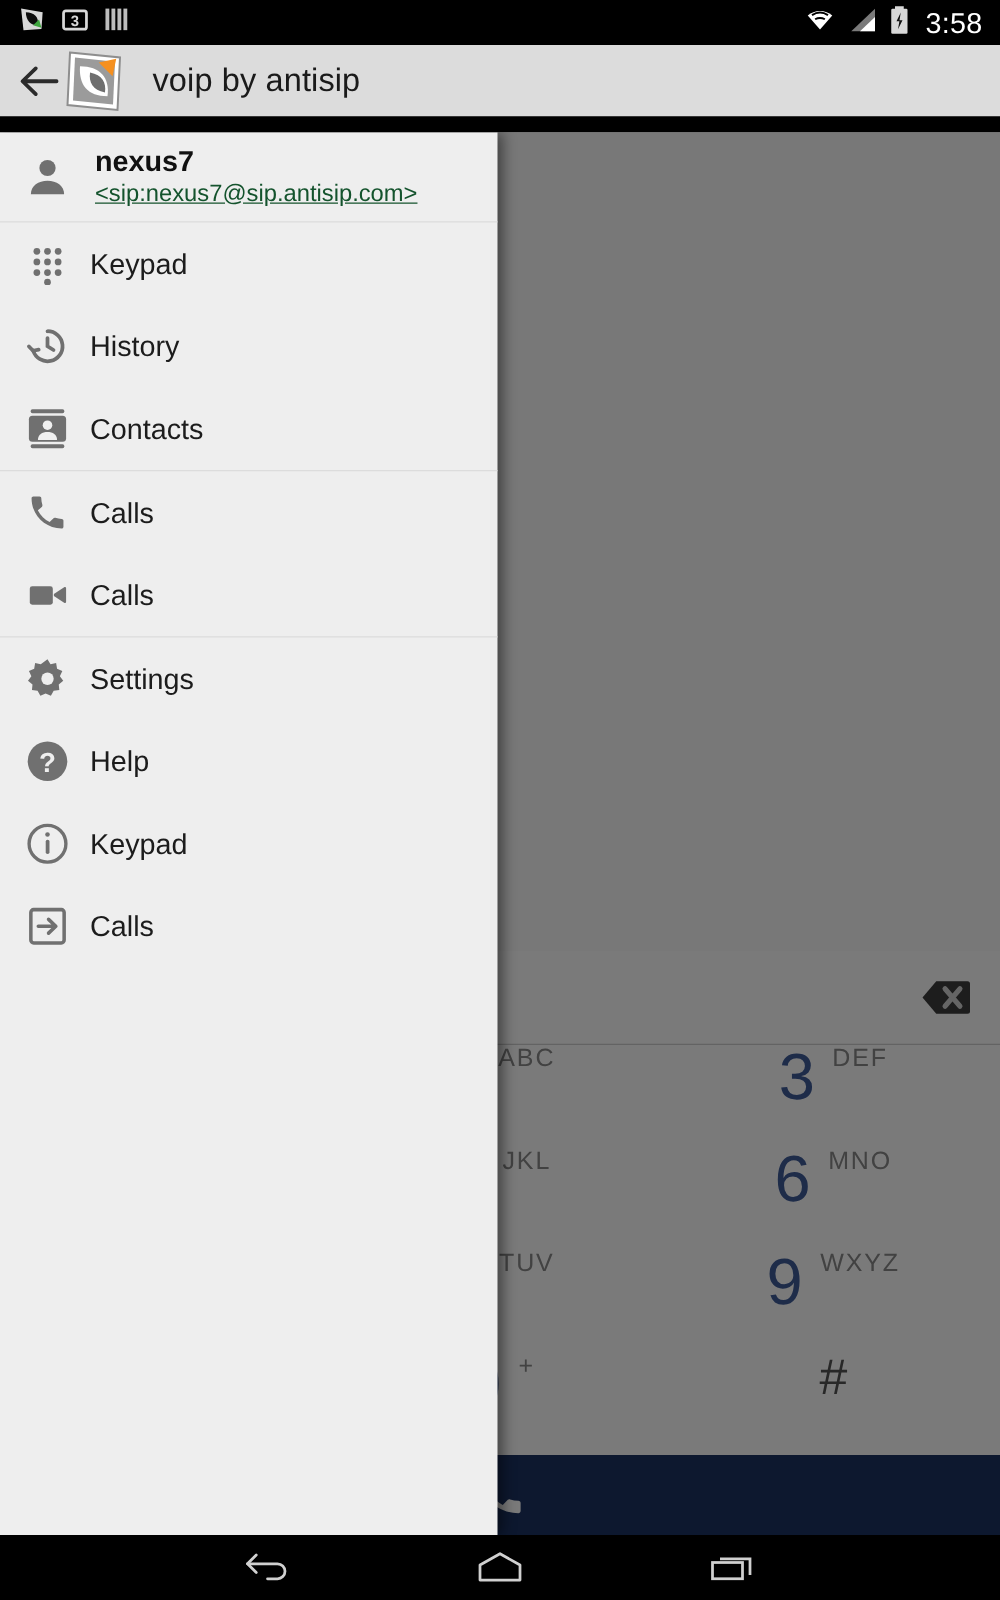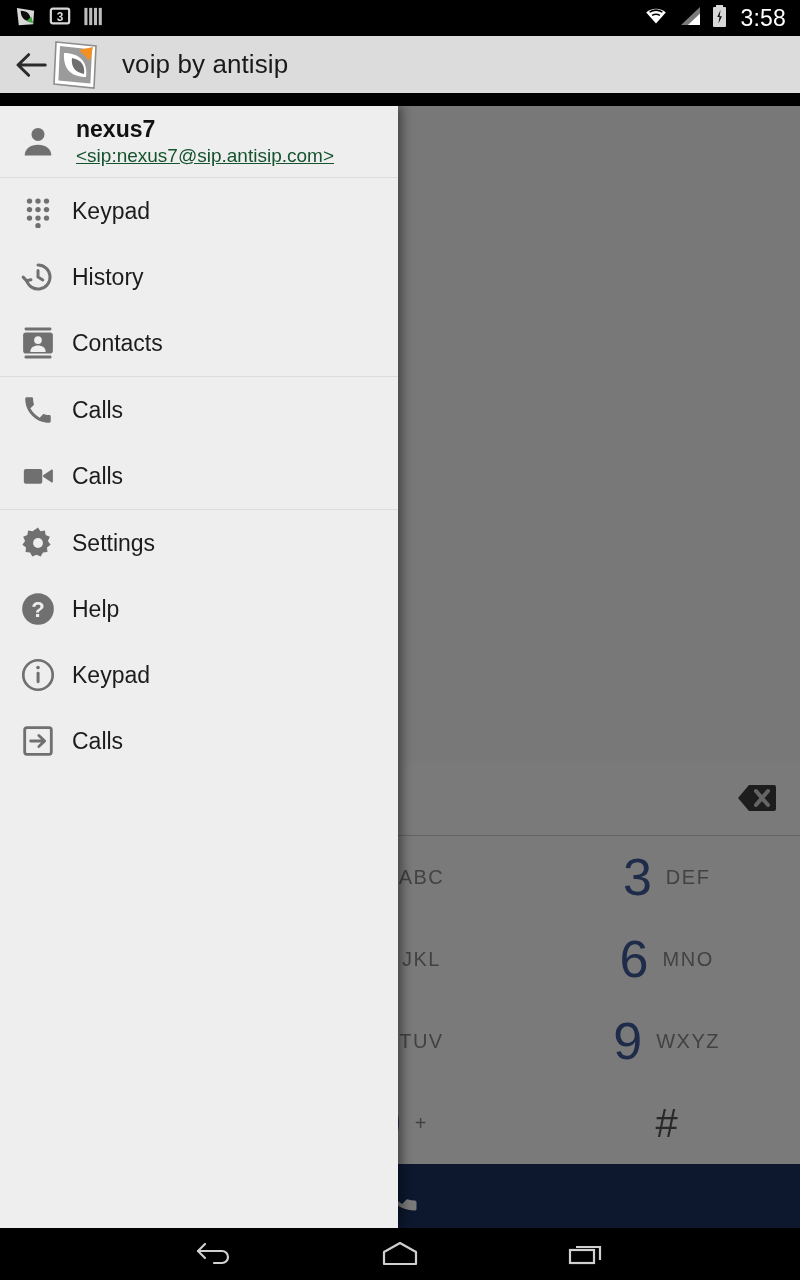--- a/index.html
+++ b/index.html
@@ -44,21 +44,21 @@
   }
   #dial-hint { font-size:27px; color:#111; }
   #backspace-btn {
     margin-left:auto; width:56px; height:44px; position:relative;
   }
   #keypad {
     position:absolute; left:0; top:730px; width:800px; height:328px;
     background:#fff; display:grid;
     grid-template-columns:repeat(3,1fr); grid-template-rows:repeat(4,1fr);
   }
-  .key { display:flex; align-items:center; justify-content:center; gap:14px; }
+  .key { display:flex; align-items:flex-start; justify-content:center; gap:14px; }
   .key-digit { font-size:52px; color:#3f5c9a; font-weight:400; line-height:1; }
   .key-letters { font-size:20px; color:#8a8a8a; letter-spacing:1.5px; }
   .key-sym { font-size:40px; color:#555; line-height:1; }
   #call-bar {
     position:absolute; left:0; top:1058px; width:800px; height:64px;
     background:#1d3362; display:flex; align-items:center; justify-content:center;
   }
 
   
   #scrim {

